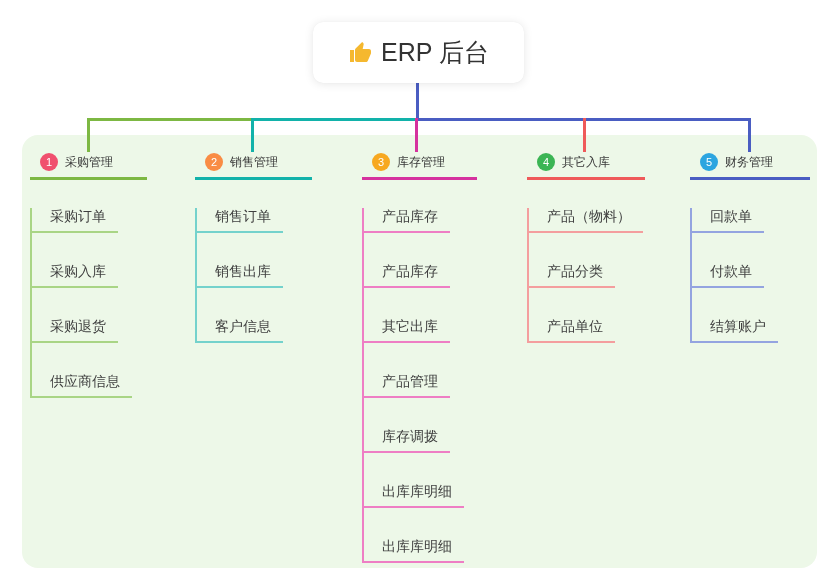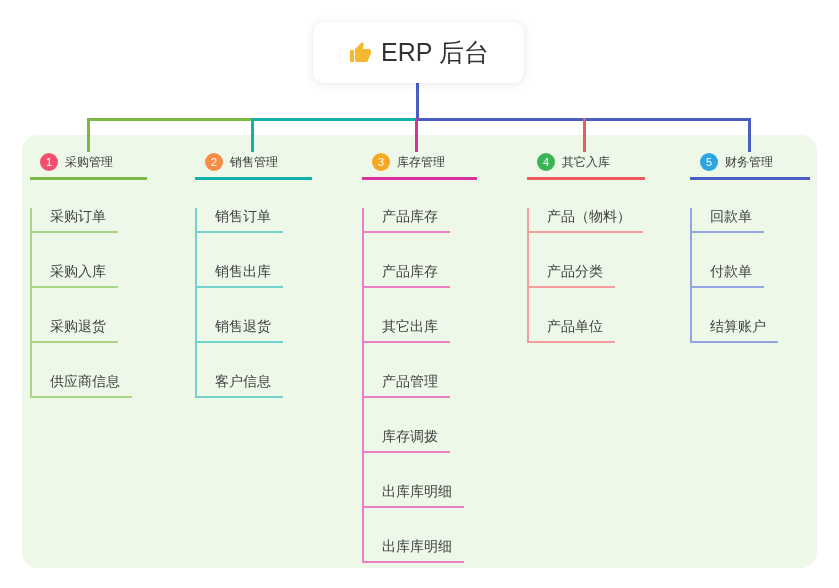--- a/index.html
+++ b/index.html
@@ -98,21 +98,20 @@
   </div>
 
   <div class="col col1" style="--main: #12b2aa; --light: #74d2cc; --badge: #f98c44;">
     <div class="branch-title">
       <span class="badge">2</span>
       <span class="branch-label">销售管理</span>
     </div>
     <div class="children">
       <div class="child">销售订单</div>
       <div class="child">销售出库</div>
-      <div class="child">销售退货</div>
       <div class="child">客户信息</div>
     </div>
   </div>
 
   <div class="col col2" style="--main: #d5329e; --light: #ee7ec4; --badge: #f7a820;">
     <div class="branch-title">
       <span class="badge">3</span>
       <span class="branch-label">库存管理</span>
     </div>
     <div class="children">

